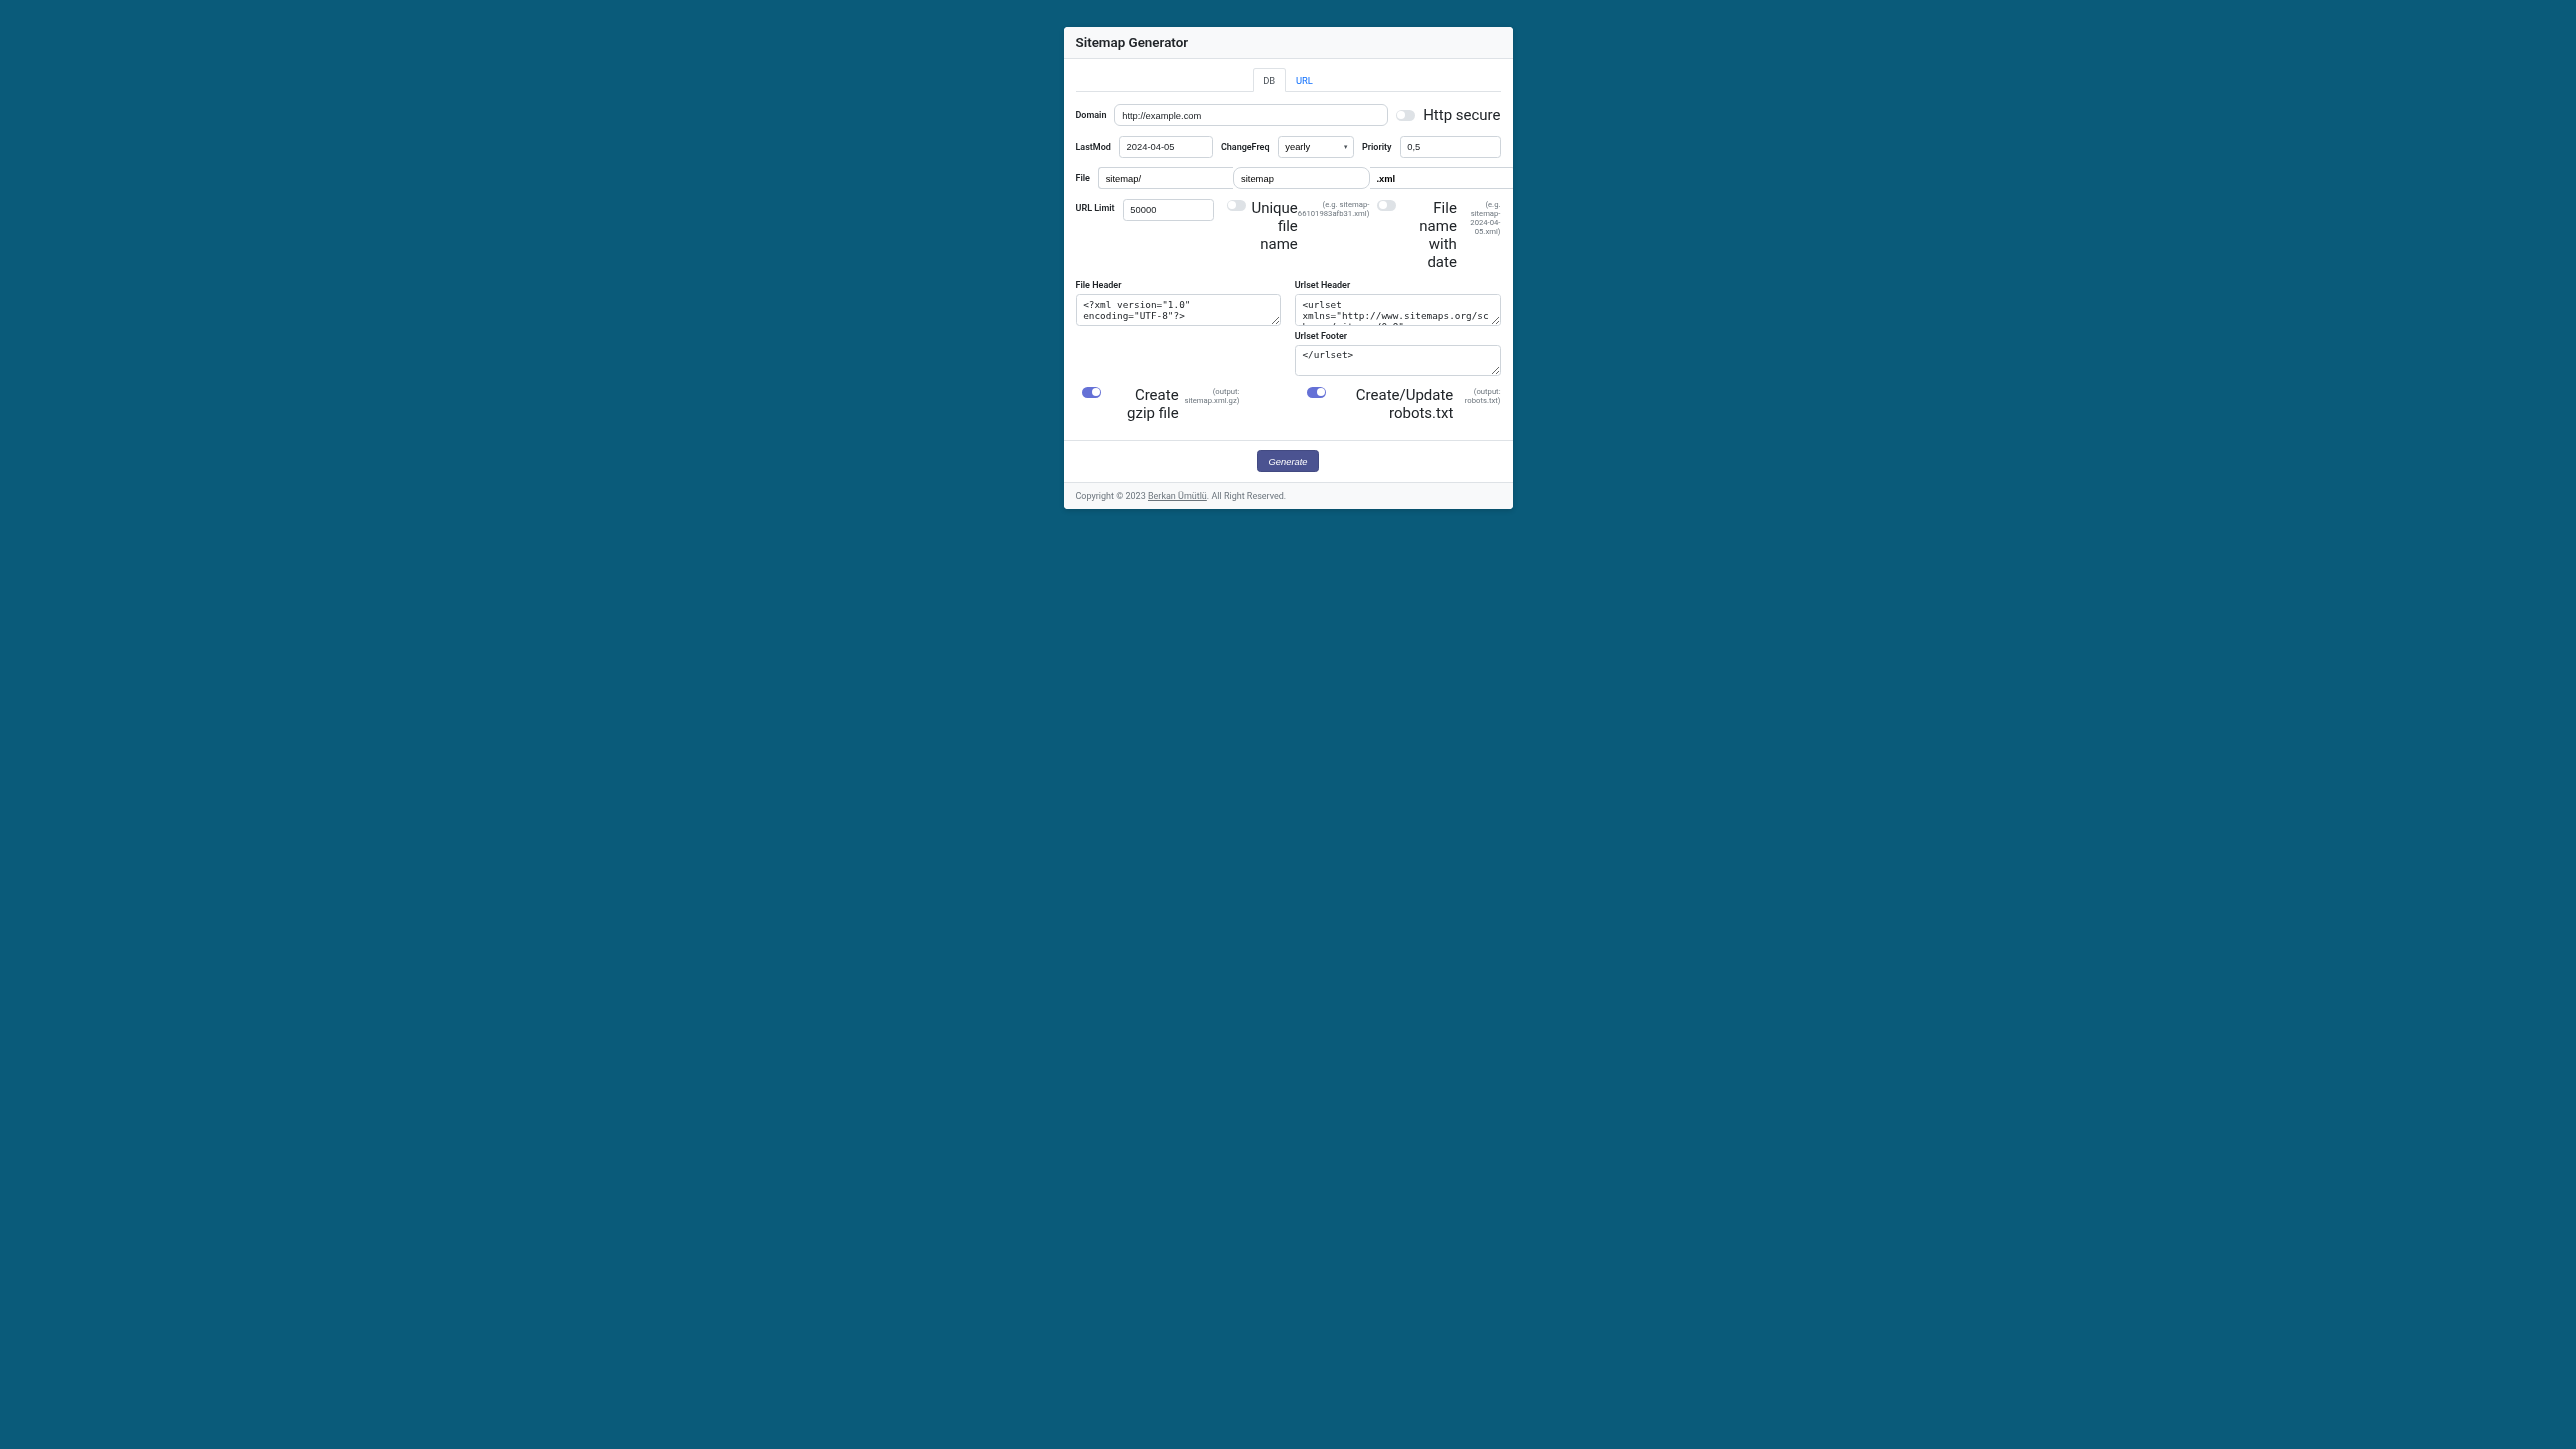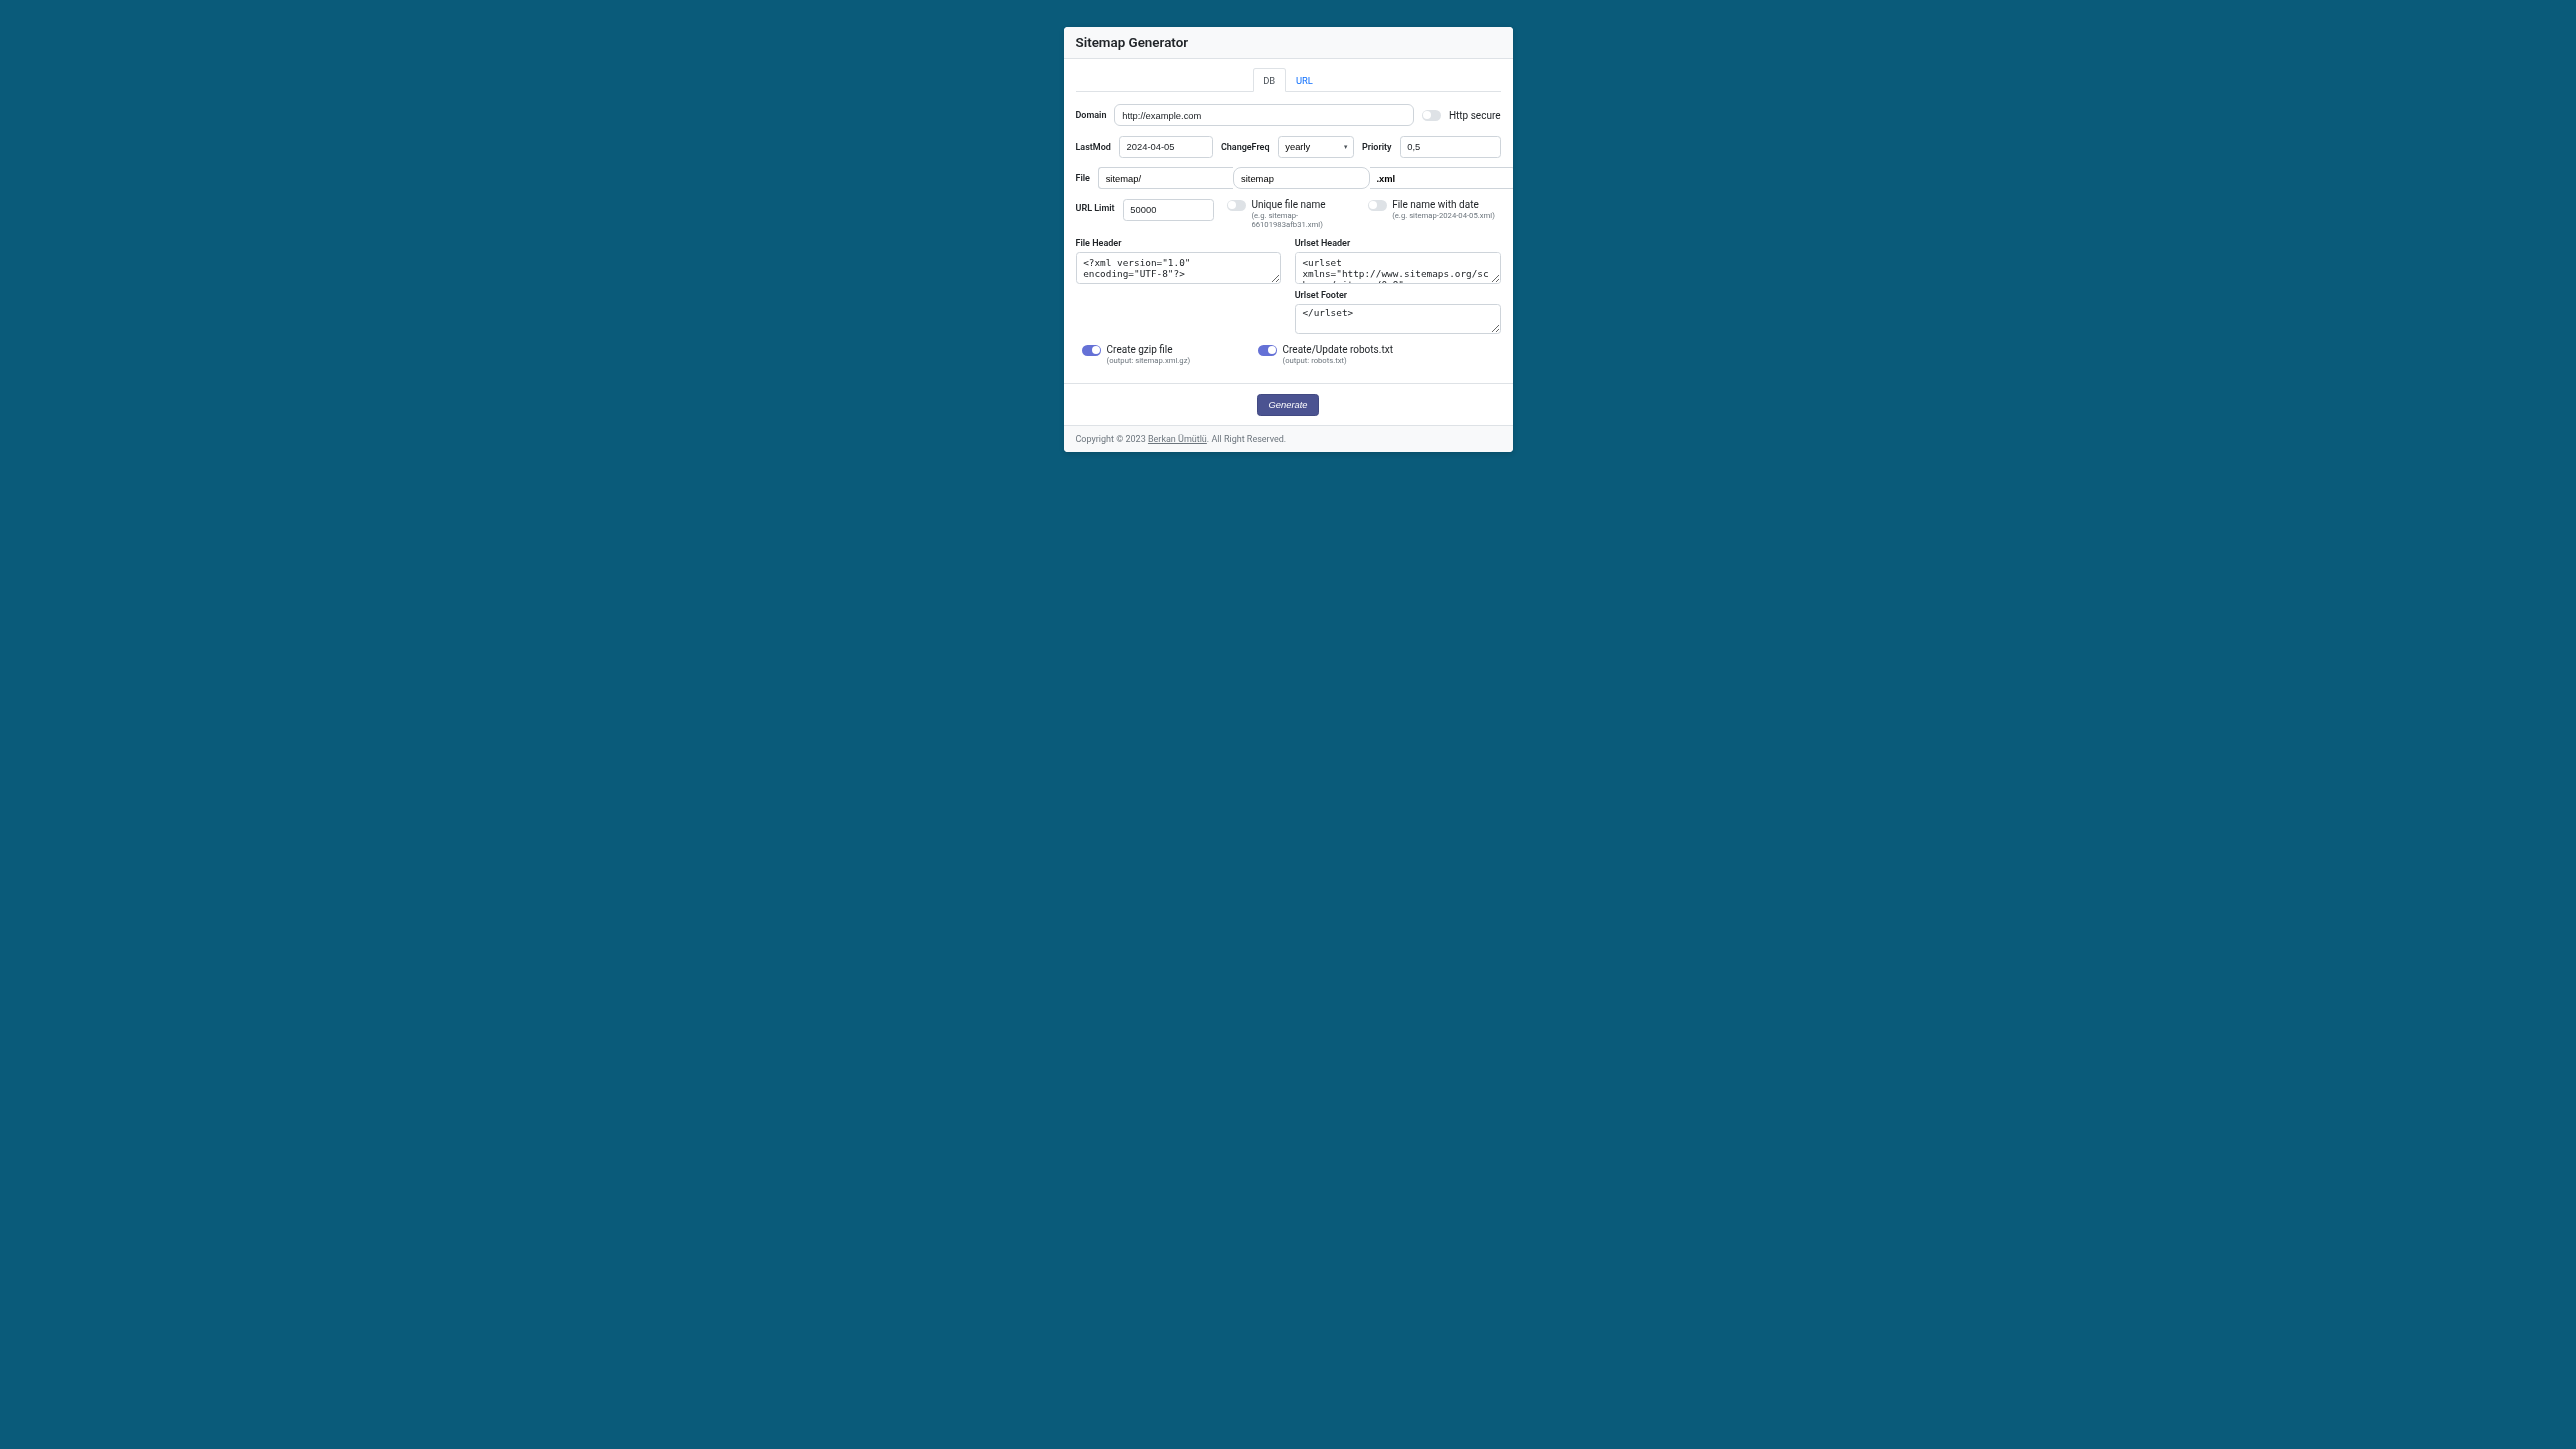--- a/index.html
+++ b/index.html
@@ -116,23 +116,23 @@
       top: 1.3px;
       left: 1.3px;
       width: 8px;
       height: 8px;
       border-radius: 50%;
       background: #fff;
       transition: left 0.15s;
     }
     .toggle.on { background: #6571d6; }
     .toggle.on .knob { left: 9.4px; }
-    .toggle-label { font-size: 10px; }
+    .toggle-label { font-size: 15px; }
     .toggle-group { display: flex; align-items: flex-start; gap: 5.4px; }
-    .toggle-stack { display: flex; flex-direction: column; }
+    .toggle-stack { display: flex; flex-direction: row; text-align: right; }
     .help-text { font-size: 7.7px; color: #6c757d; margin-top: 1.3px; }
     .file-split { display: flex; flex: 1; }
     .file-split .seg {
       border: 0.7px solid #ced4da;
       padding: 4px 6.7px;
       font-size: 9.4px;
       height: 22px;
       background: #fff;
     }
     .file-split .seg-a { border-radius: 3.4px 0 0 3.4px; border-right: 0; flex: 1; }

